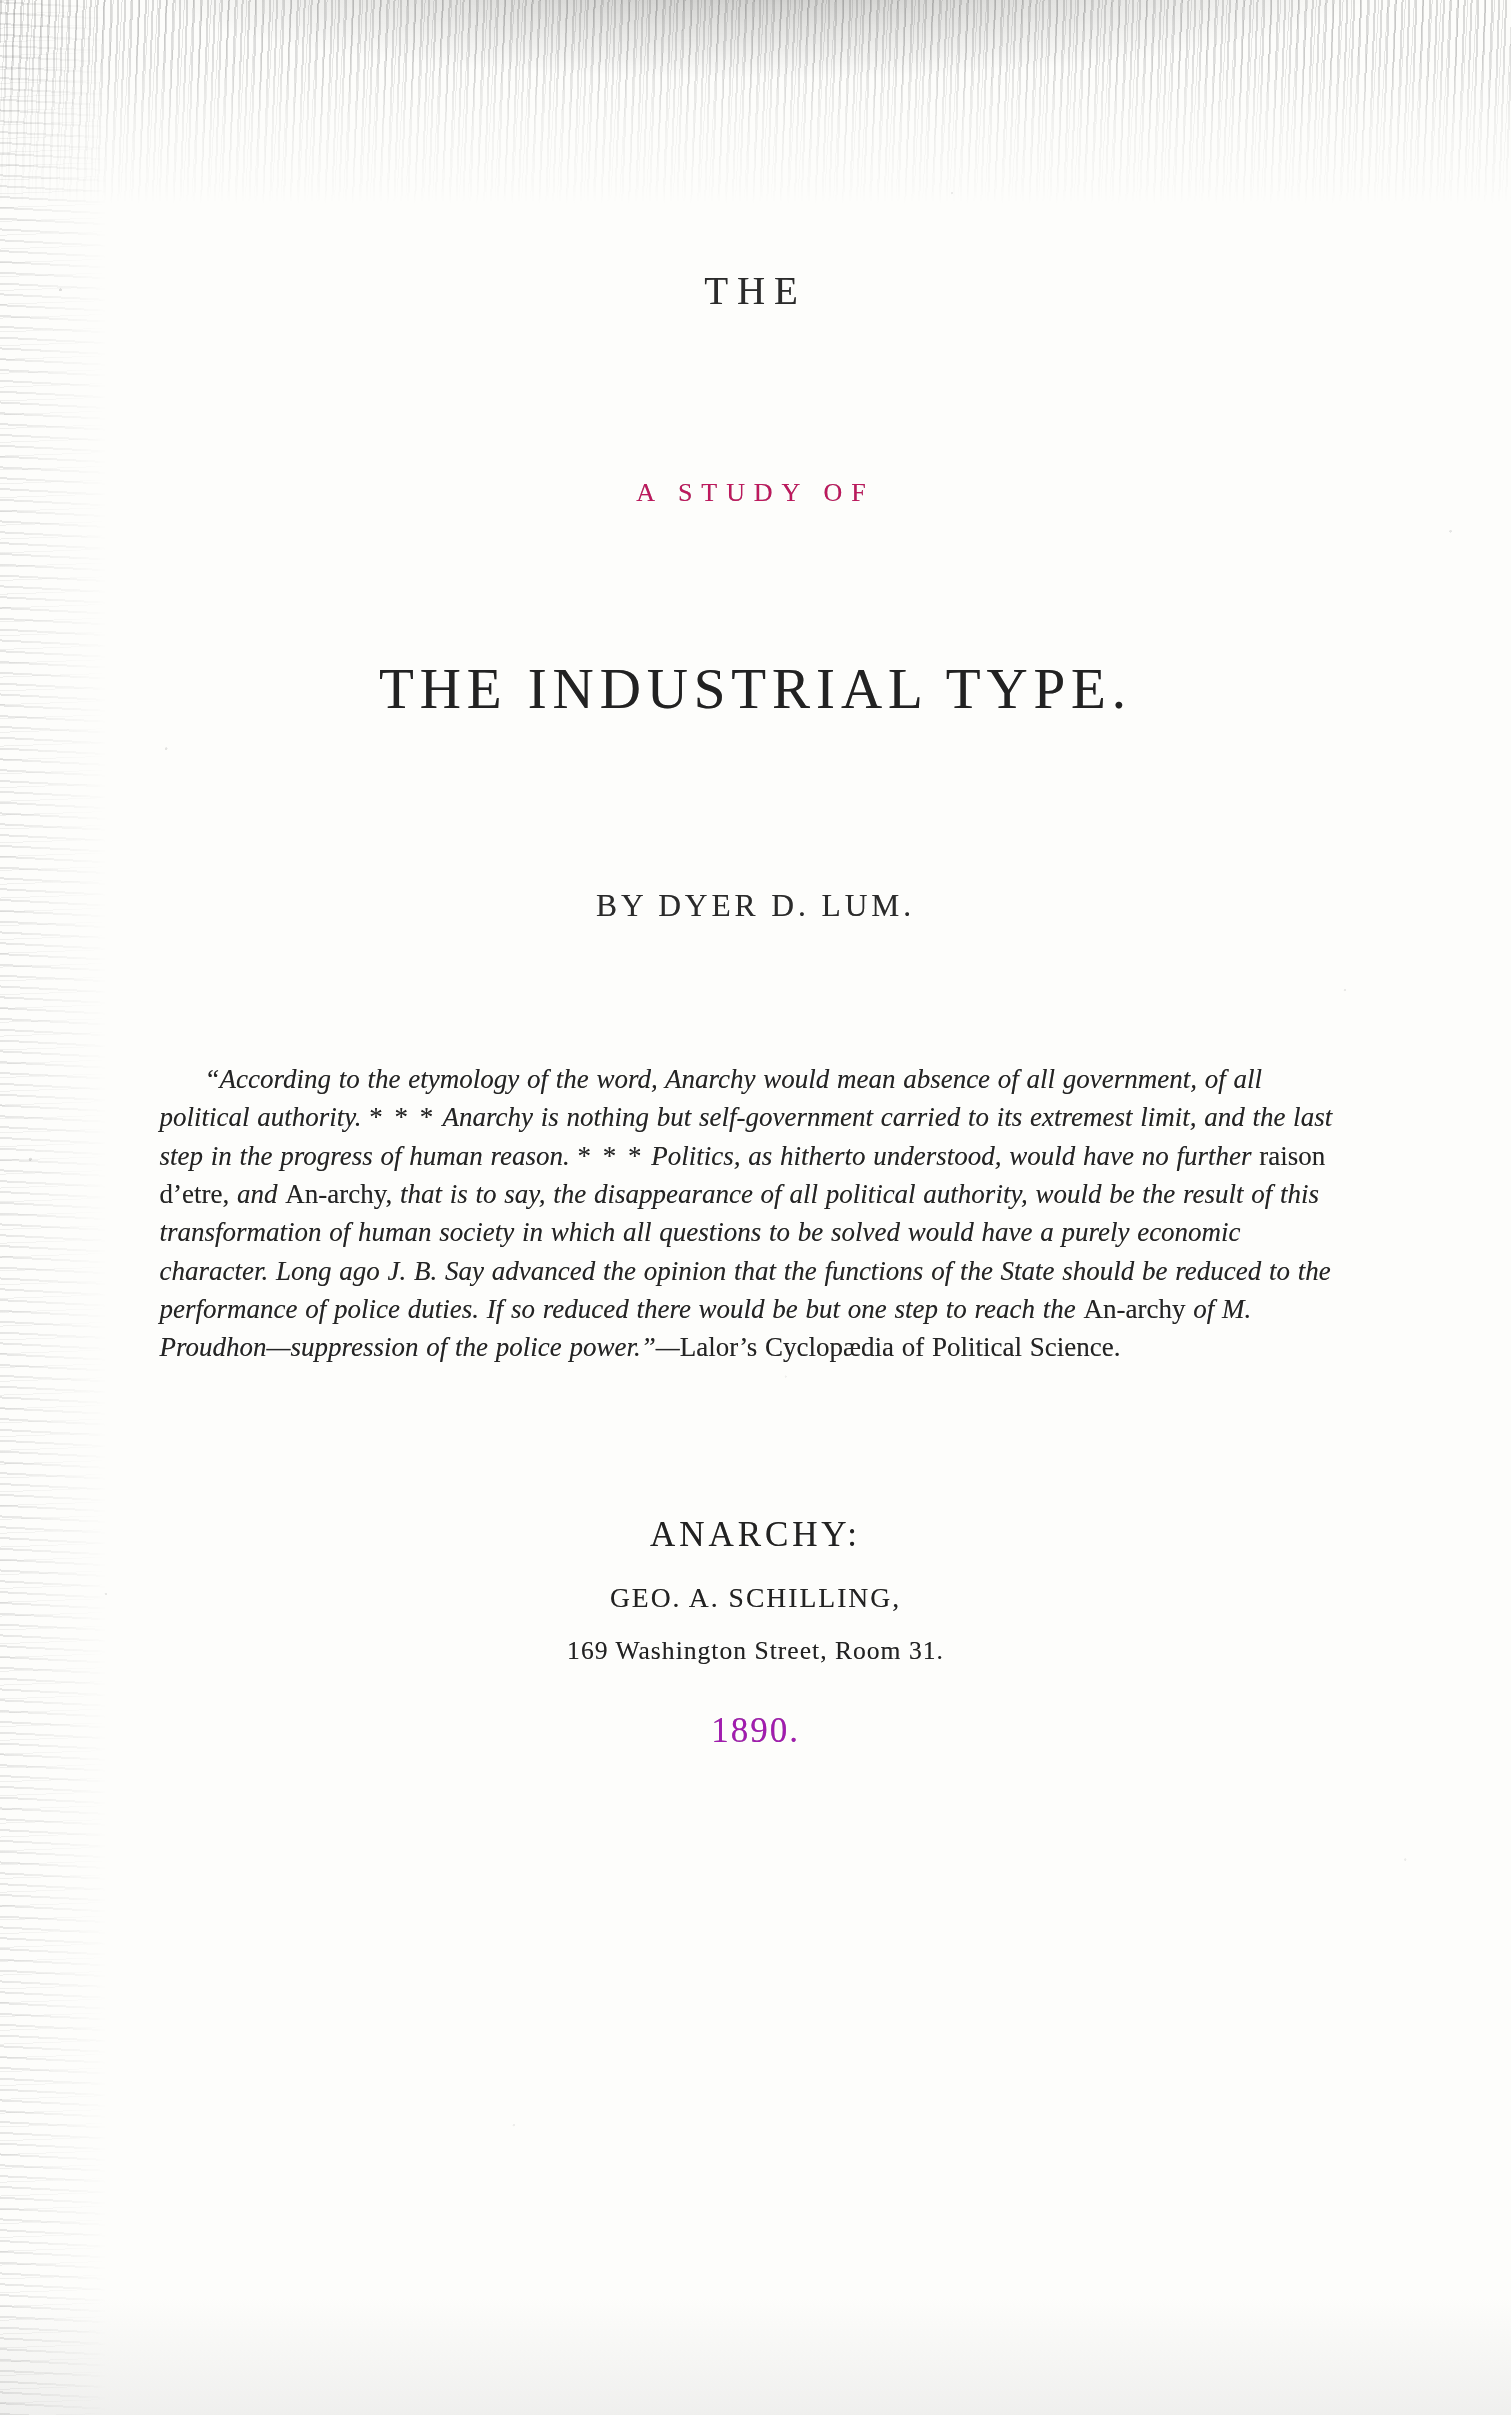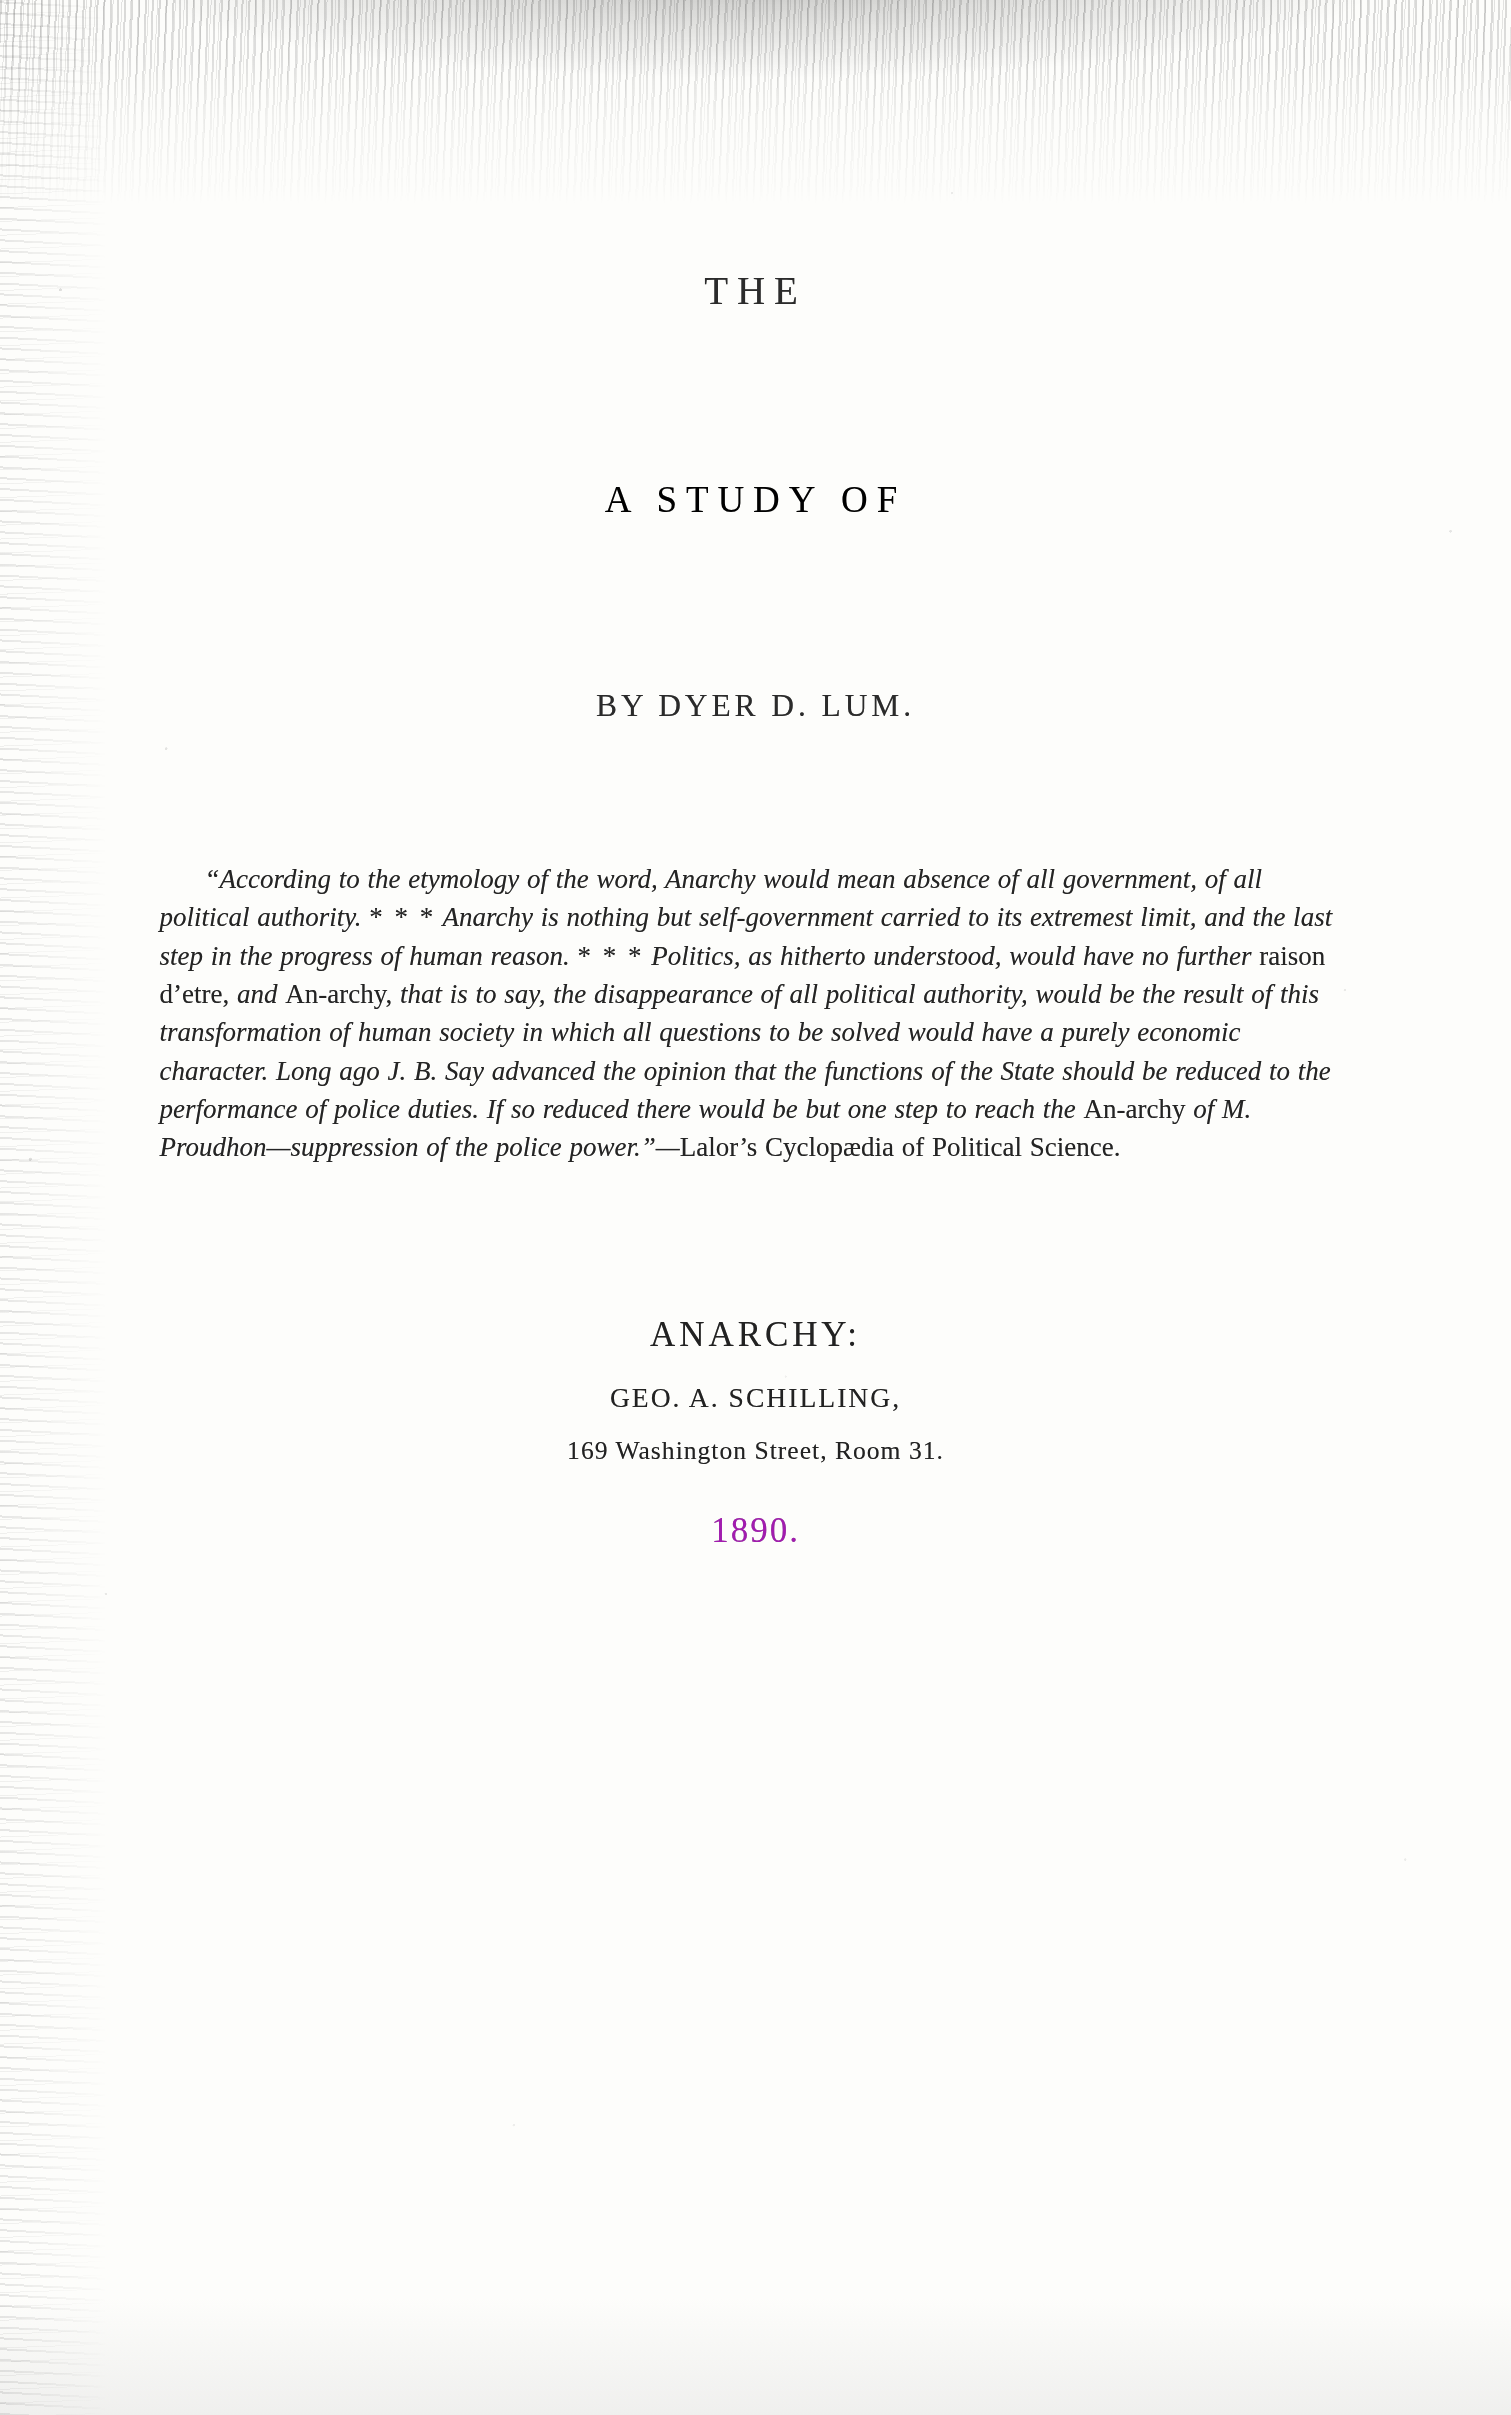--- a/index.html
+++ b/index.html
@@ -98,23 +98,23 @@
     font-size: 73px;
     letter-spacing: 6.9px;
     color: #222;
     font-family: "Liberation Serif", serif;
     font-weight: 400;
     white-space: nowrap;
   }
 
   .subtitle-a-study {
     margin-top: 165px;
-    font-size: 37px;
+    font-size: 26px;
     letter-spacing: 8.9px;
-    color: #000000;
+    color: #be185d;
   }
 
   .subtitle-type {
     margin-top: 148px;
     font-size: 57px;
     letter-spacing: 5.9px;
     color: #222;
   }
 
   .byline {
@@ -182,20 +182,21 @@
   <div class="left-grime"></div>
   <div class="bottom-fade"></div>
 
   <div class="content">
 
     <div class="line-the">THE</div>
 
 
     <div class="subtitle-a-study">A STUDY OF</div>
 
+    <div class="subtitle-type">THE INDUSTRIAL TYPE.</div>
 
     <div class="byline">BY DYER D. LUM.</div>
 
     <div class="epigraph">
       <span class="indent"></span><span>“According to the etymology of the word, Anarchy would mean absence of all government, of all political authority.</span>
       <span class="stars">* * *</span>
       <span>Anarchy is nothing but self-government carried to its extremest limit, and the last step in the progress of human reason.</span>
       <span class="stars">* * *</span>
       <span>Politics, as hitherto understood, would have no further</span>
       <span class="roman">raison d’etre,</span>

